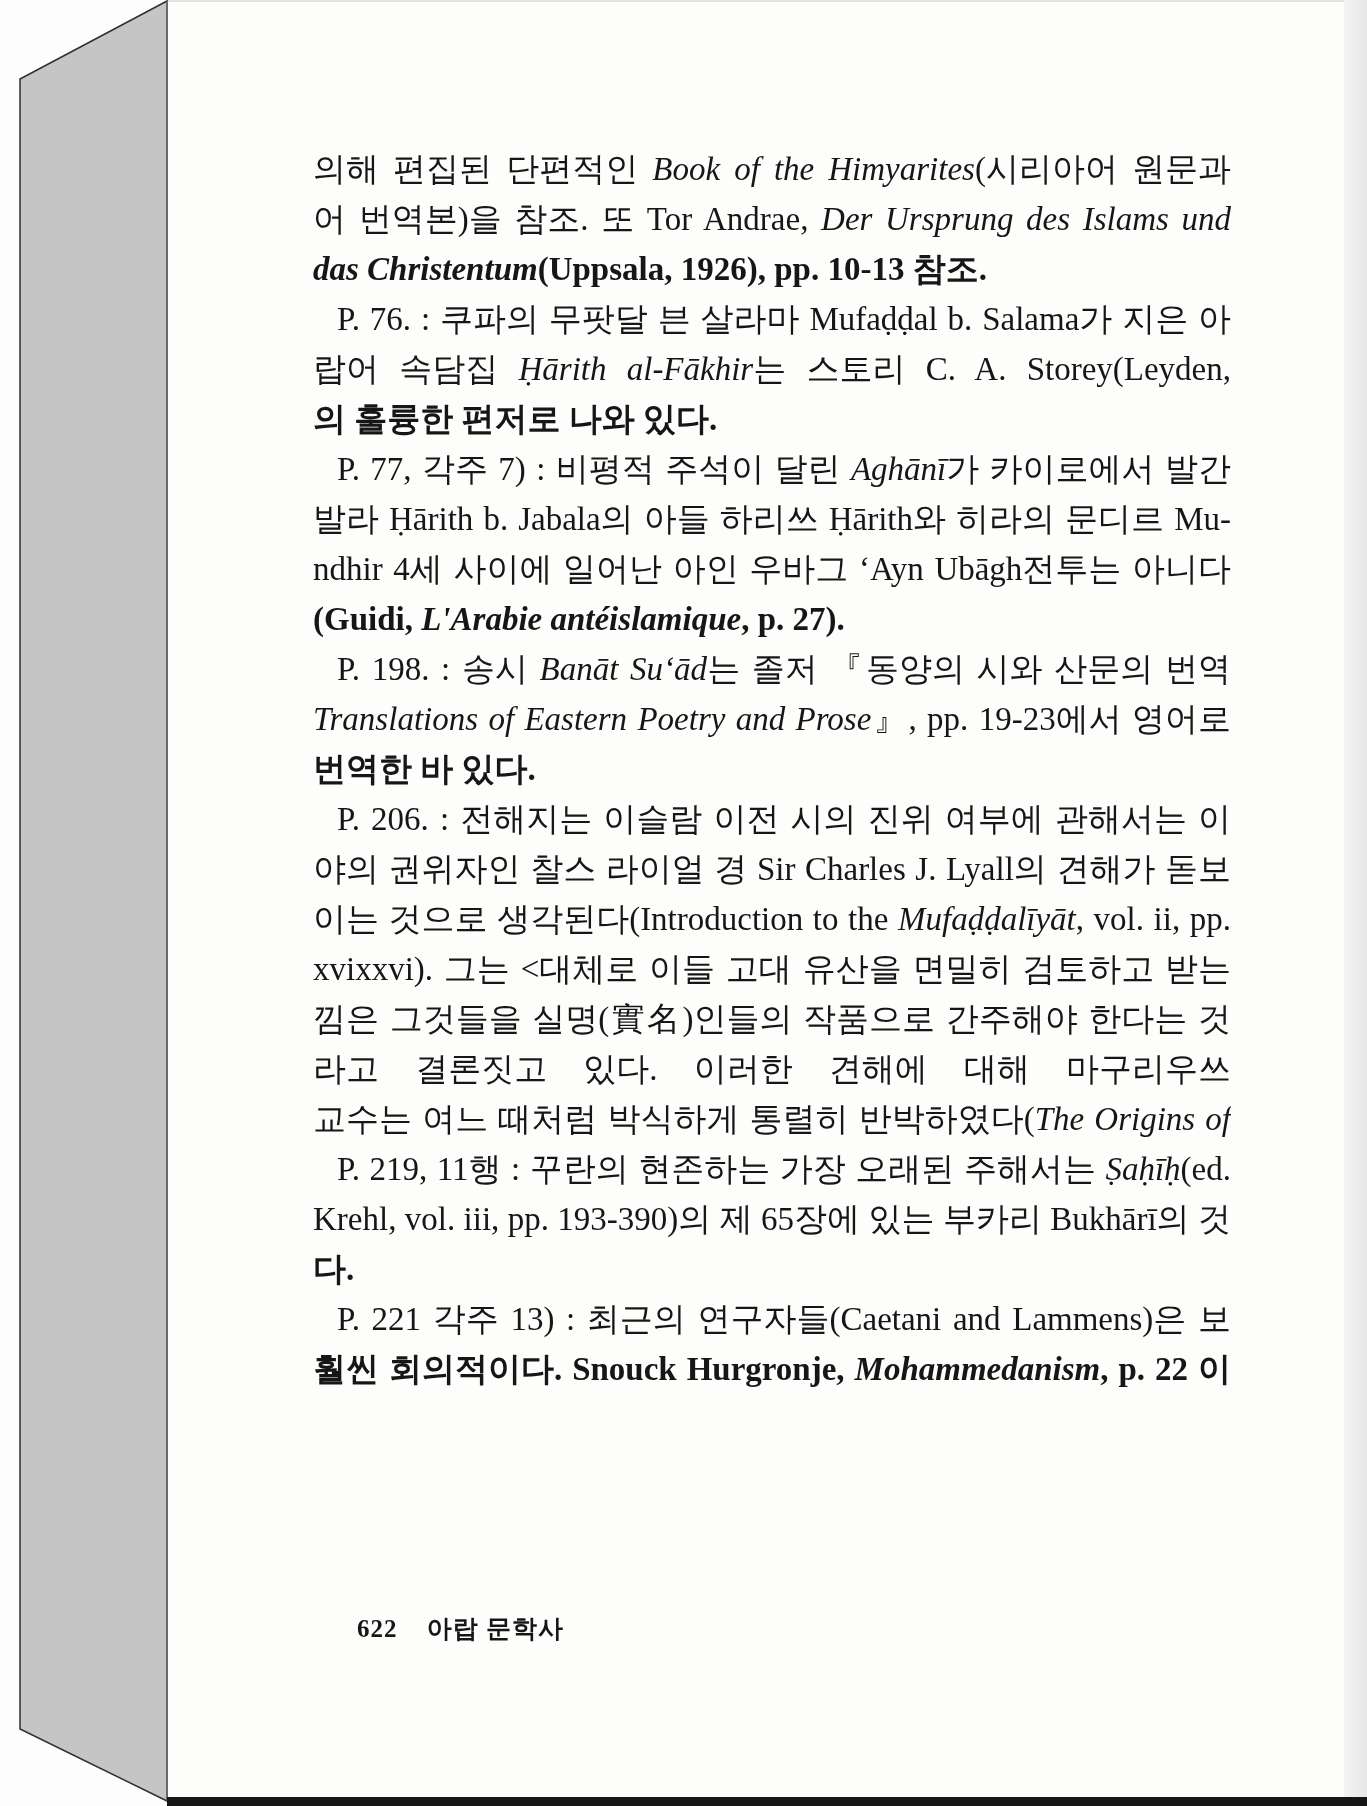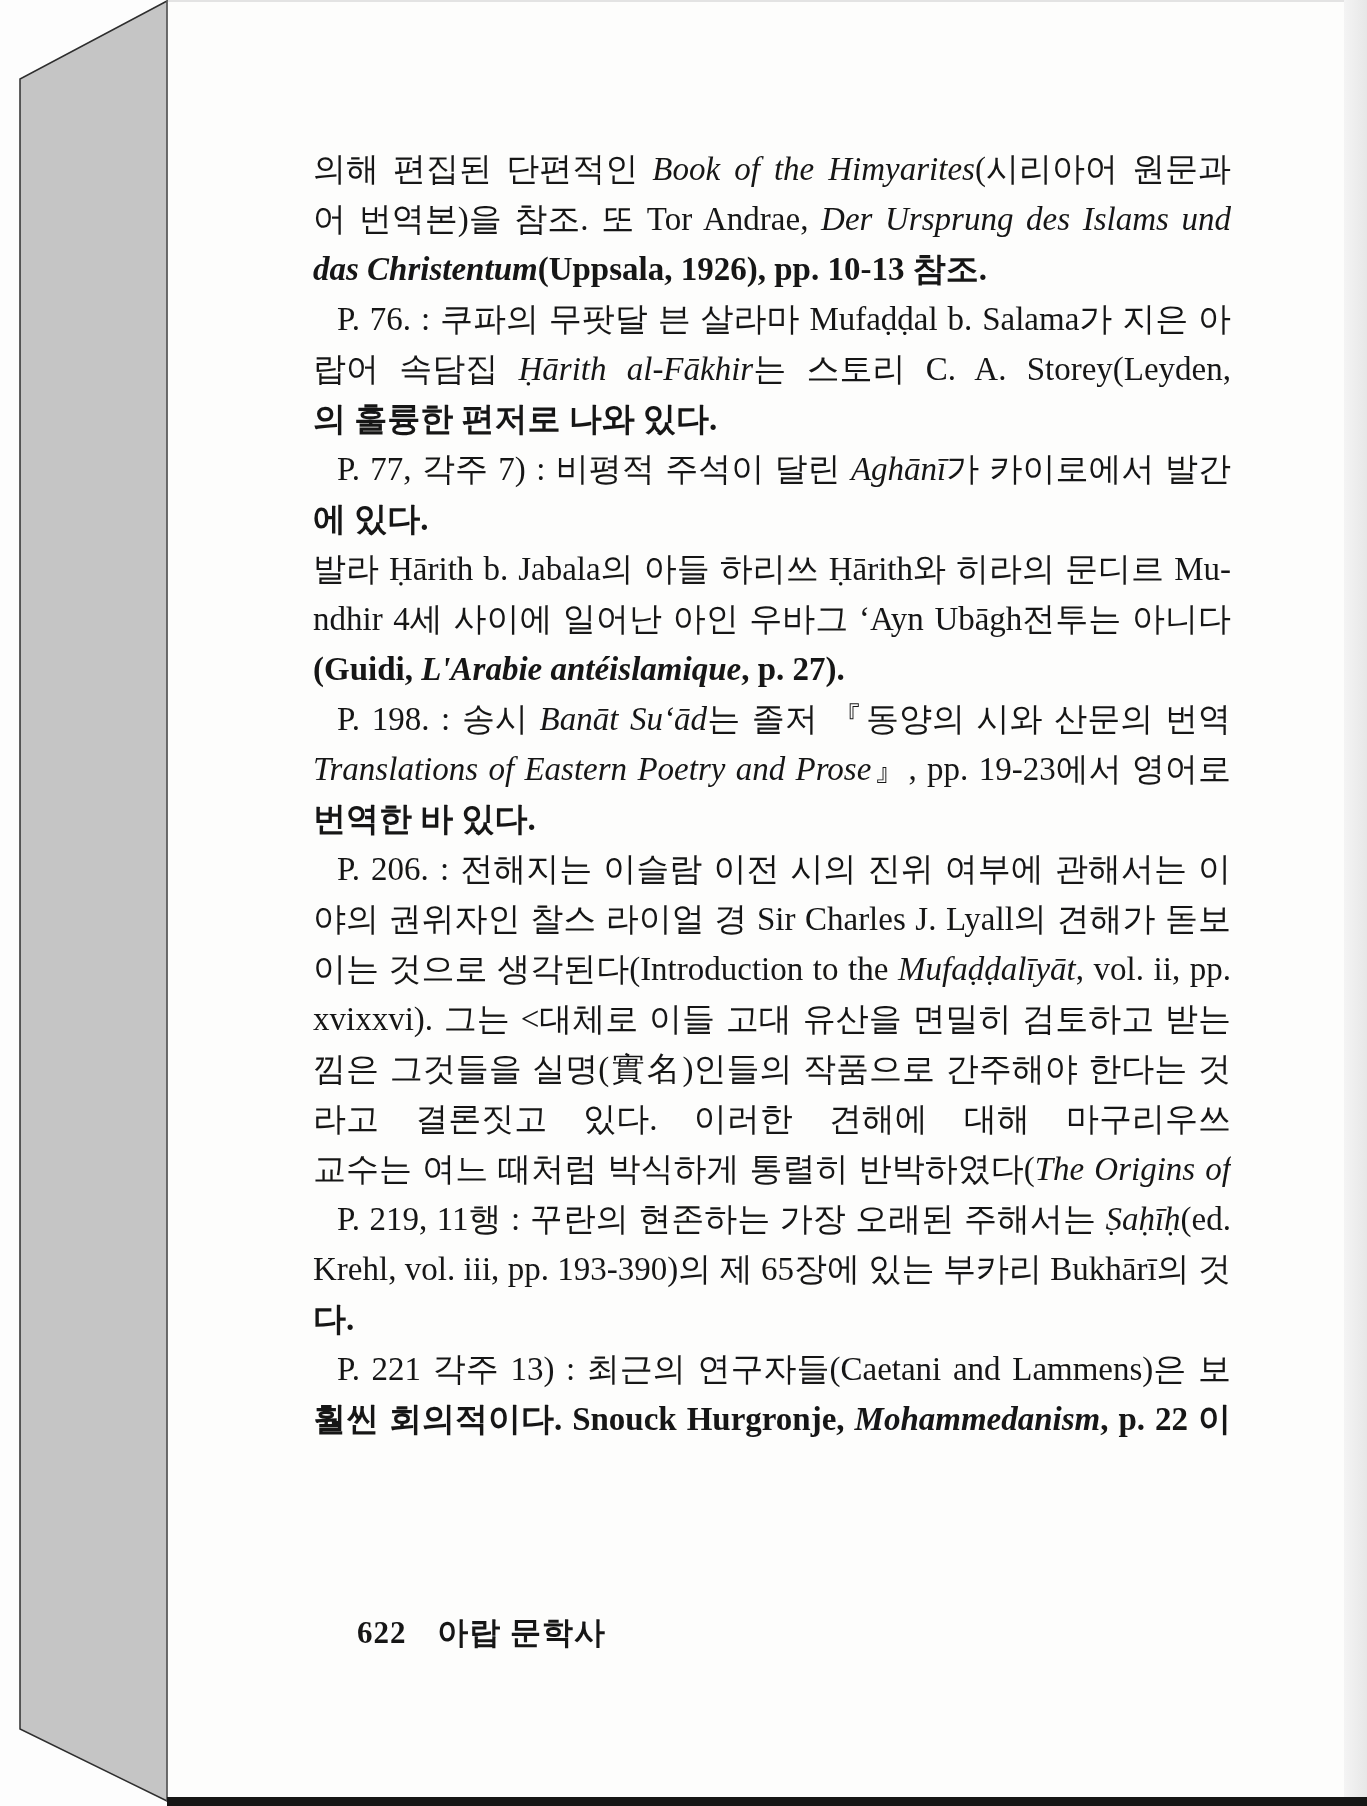--- a/index.html
+++ b/index.html
@@ -25,21 +25,21 @@
     font-size:33px;line-height:50px;z-index:2;
   }
   .line{
     text-align:justify;text-align-last:justify;
     height:50px;overflow:hidden;
   }
   .line.last{text-align-last:left;font-weight:bold;}
   .line.indent{padding-left:24px;}
   .it{font-style:italic;}
   .footer{
-    position:absolute;left:190px;top:1610px;font-size:31px;font-weight:600;
+    position:absolute;left:190px;top:1610px;font-size:25px;font-weight:600;
     z-index:2;letter-spacing:1px;
   }
   .footer .num{margin-right:22px;}
 </style>
 </head>
 <body>
 
 <div class="stage">
 
   <div class="page"></div>
@@ -55,21 +55,20 @@
 
   <div class="page">
     <div class="textblock">
         <div class="line"><span>의해 편집된 단편적인 </span><span class="it">Book of the Himyarites</span><span>(시리아어 원문과 영</span></div>
         <div class="line"><span>어 번역본)을 참조. 또 Tor Andrae, </span><span class="it">Der Ursprung des Islams und</span></div>
         <div class="line last"><span class="it">das Christentum</span><span>(Uppsala, 1926), pp. 10-13 참조.</span></div>
         <div class="line indent"><span>P. 76. : 쿠파의 무팟달 븐 살라마 Mufaḍḍal b. Salama가 지은 아</span></div>
         <div class="line"><span>랍어 속담집 </span><span class="it">Ḥārith al-Fākhir</span><span>는 스토리 C. A. Storey(Leyden, 1915)</span></div>
         <div class="line last"><span>의 훌륭한 편저로 나와 있다.</span></div>
         <div class="line indent"><span>P. 77, 각주 7) : 비평적 주석이 달린 </span><span class="it">Aghānī</span><span>가 카이로에서 발간중</span></div>
-        <div class="line last"><span>에 있다.</span></div>
         <div class="line"><span>발라 Ḥārith b. Jabala의 아들 하리쓰 Ḥārith와 히라의 문디르 Mu-</span></div>
         <div class="line"><span>ndhir 4세 사이에 일어난 아인 우바그 ʻAyn Ubāgh전투는 아니다</span></div>
         <div class="line last"><span>(Guidi, </span><span class="it">L'Arabie antéislamique</span><span>, p. 27).</span></div>
         <div class="line indent"><span>P. 198. : 송시 </span><span class="it">Banāt Suʻād</span><span>는 졸저 『동양의 시와 산문의 번역</span></div>
         <div class="line"><span class="it">Translations of Eastern Poetry and Prose</span><span>』, pp. 19-23에서 영어로</span></div>
         <div class="line last"><span>번역한 바 있다.</span></div>
         <div class="line indent"><span>P. 206. : 전해지는 이슬람 이전 시의 진위 여부에 관해서는 이 분</span></div>
         <div class="line"><span>야의 권위자인 찰스 라이얼 경 Sir Charles J. Lyall의 견해가 돋보</span></div>
         <div class="line"><span>이는 것으로 생각된다(Introduction to the </span><span class="it">Mufaḍḍalīyāt</span><span>, vol. ii, pp.</span></div>
         <div class="line"><span>xvixxvi). 그는 &lt;대체로 이들 고대 유산을 면밀히 검토하고 받는 느</span></div>

